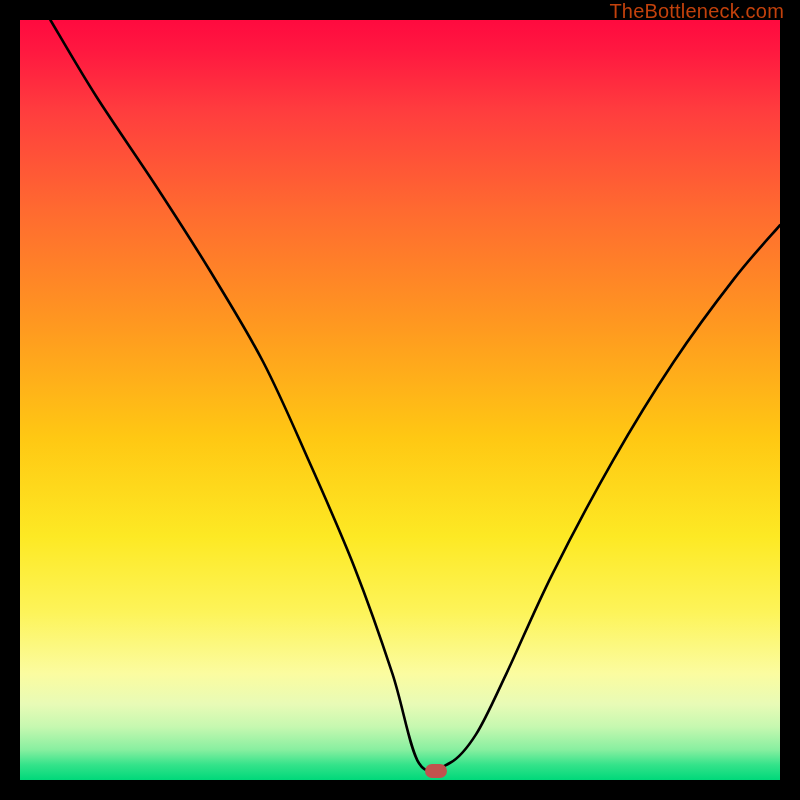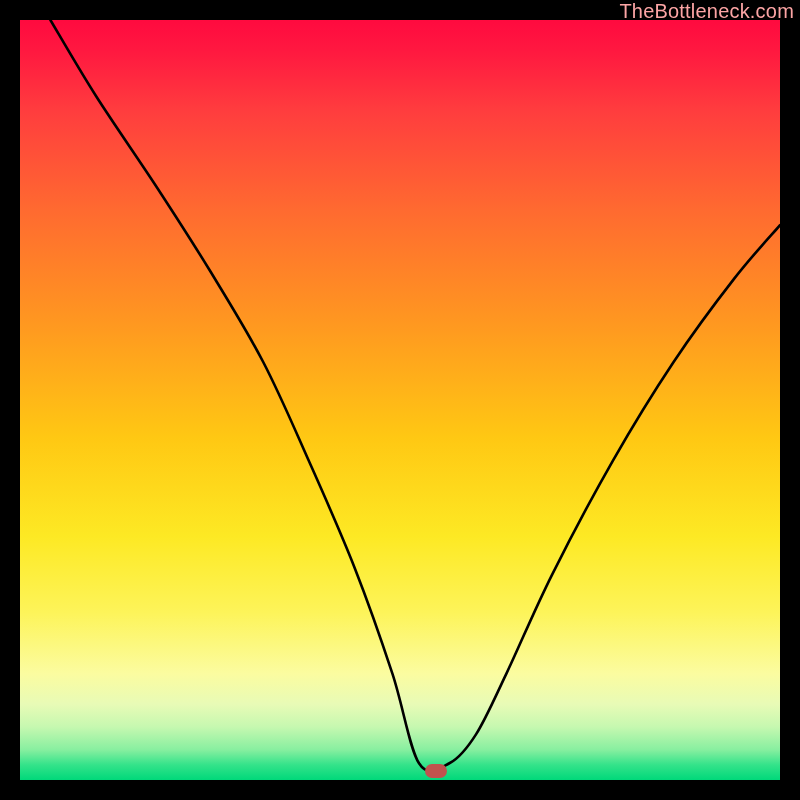--- a/index.html
+++ b/index.html
@@ -47,22 +47,22 @@
       #e8fbb6 90%,
       #c6f8b0 93%,
       #88efa0 96%,
       #34e38a 98%,
       #00d87a 100%
     );
   }
   .attribution {
     position: absolute;
     top: 0px;
-    right: 6px;
-    color: #fca5a5;
+    right: 16px;
+    color: #c2410c;
     font-size: 20px;
     font-weight: 500;
     letter-spacing: 0.2px;
     user-select: none;
   }
   .marker {
     position: absolute;
     width: 22px;
     height: 14px;
     background: #c0534e;

